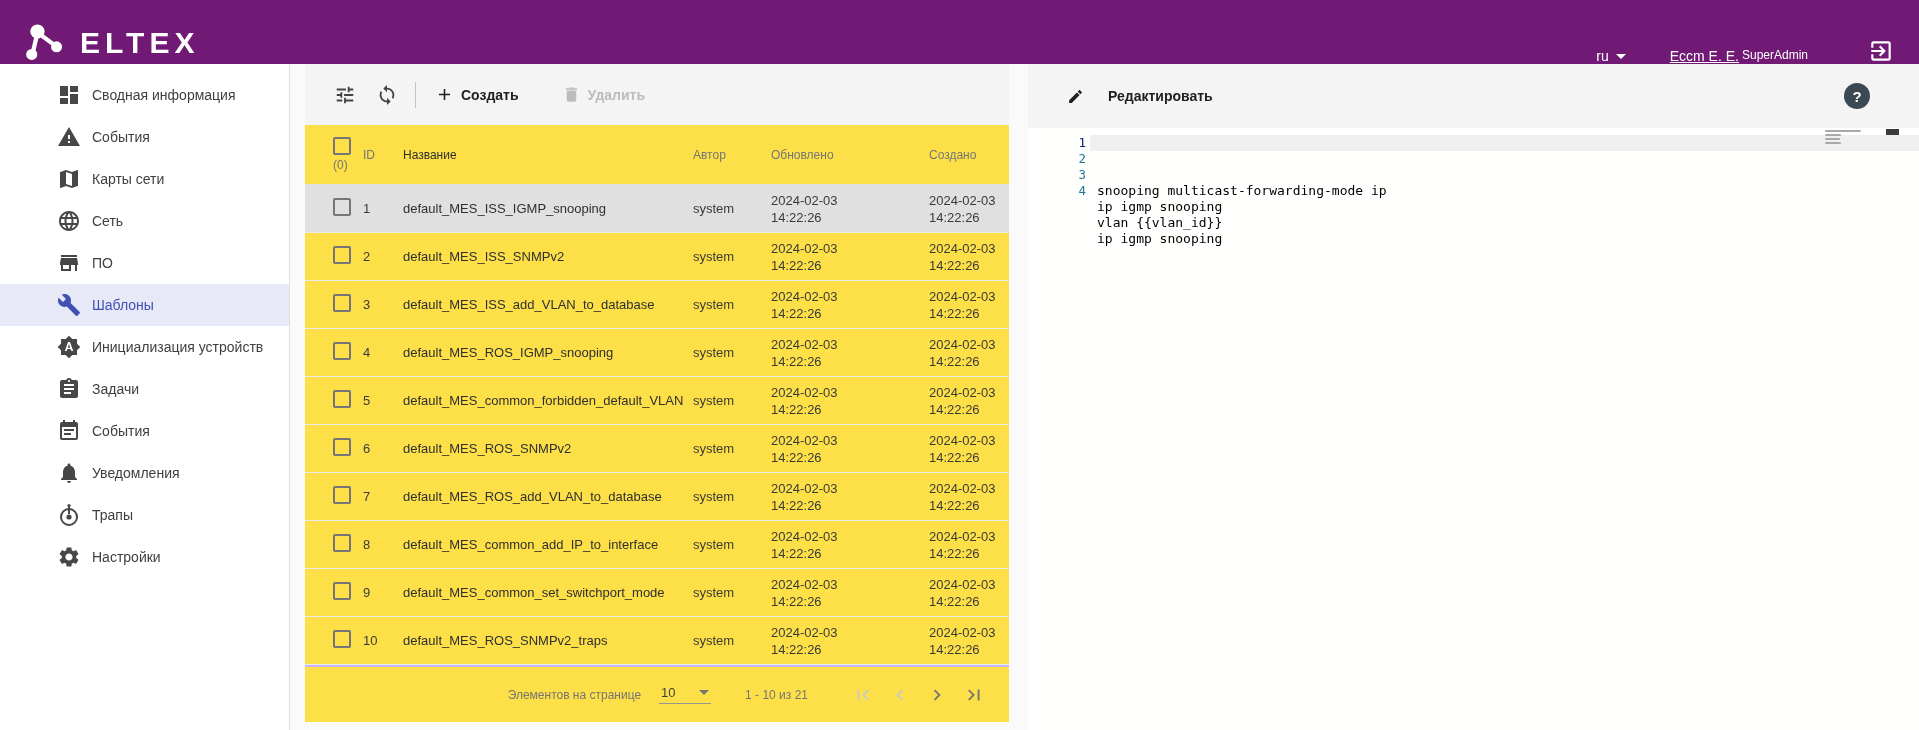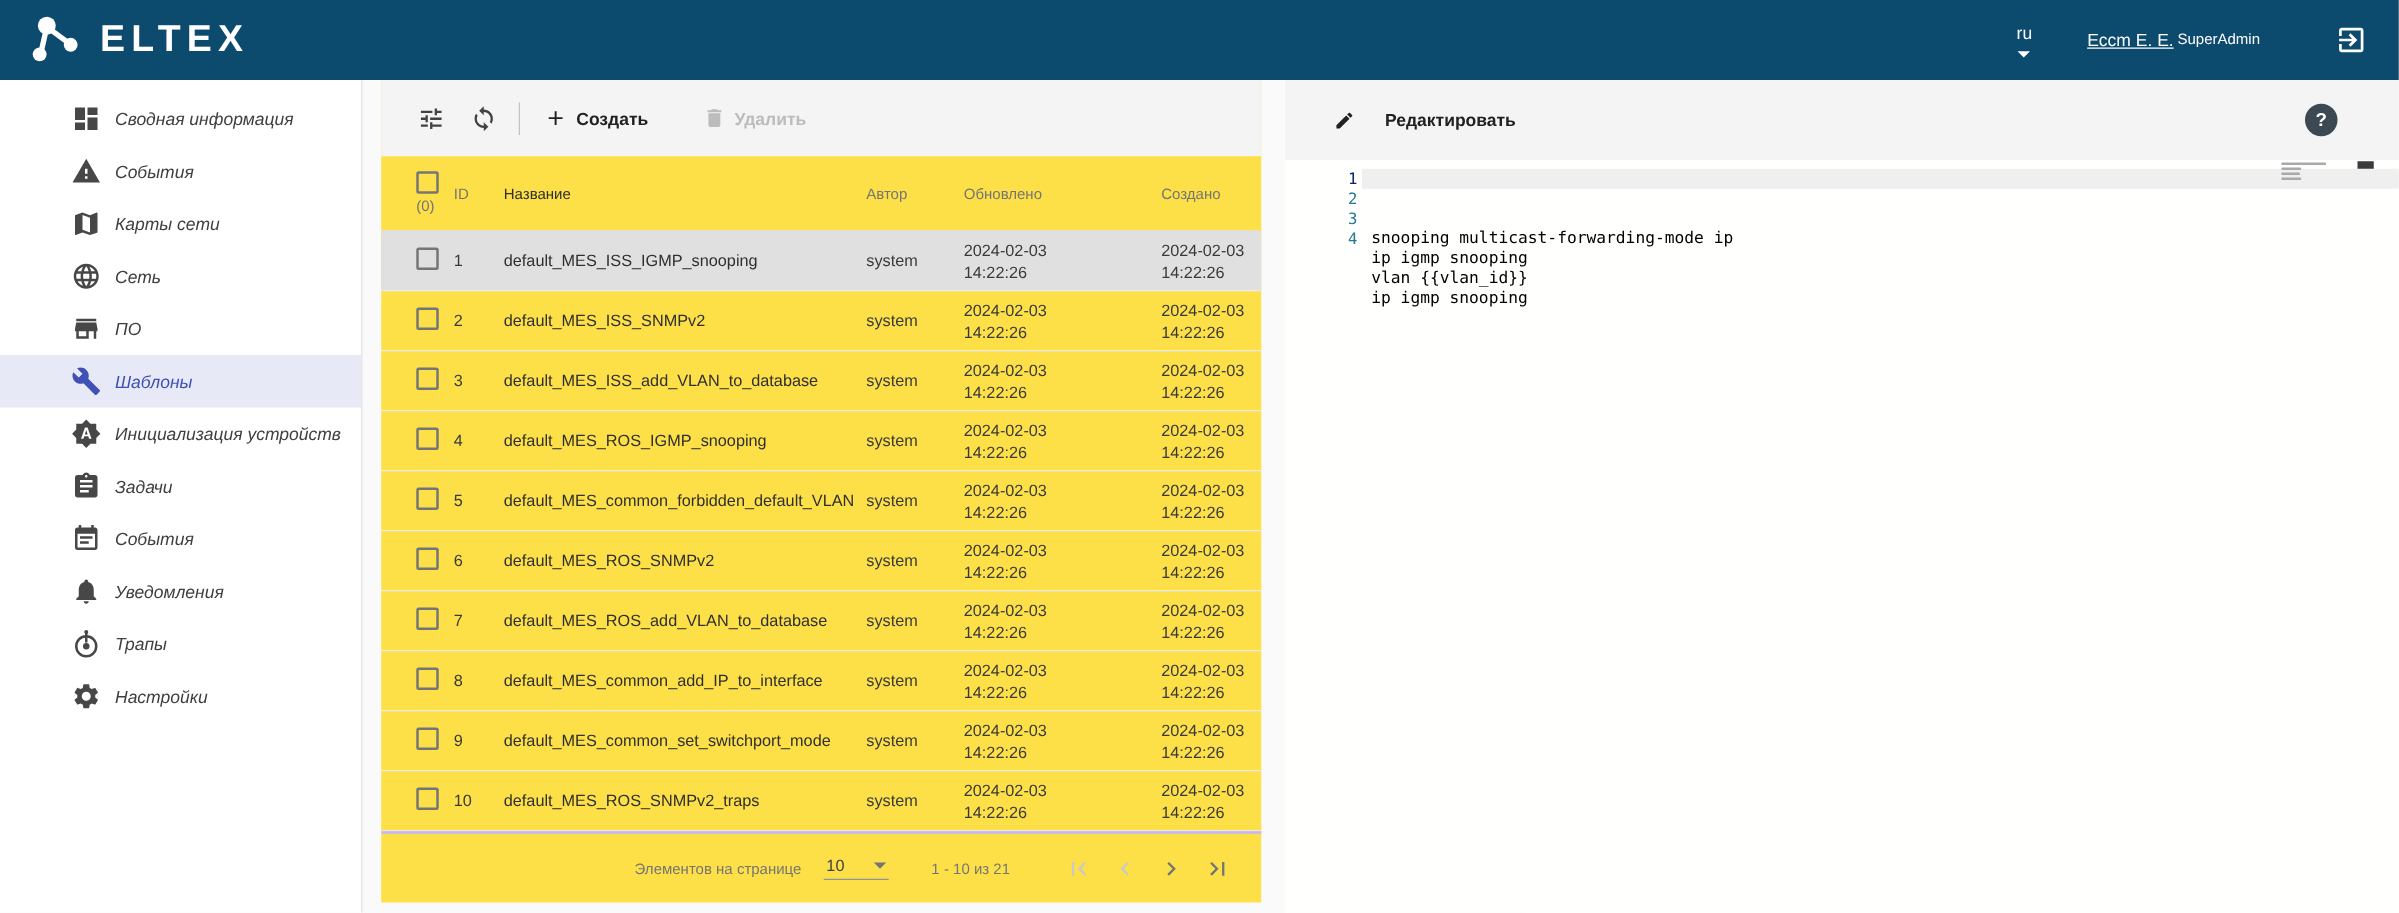--- a/index.html
+++ b/index.html
@@ -1,36 +1,36 @@
 <!DOCTYPE html>
 <html><head>
 <meta charset="utf-8">
 <style>
   * { margin:0; padding:0; box-sizing:border-box; }
   html,body { width:1919px; height:730px; overflow:hidden; background:#fafafa;
               font-family:"Liberation Sans", sans-serif; }
 
   
   .header { position:absolute; left:0; top:0; width:1919px; height:64px;
-            background:#0c4a6e; color:#fff; display:flex; align-items:center; z-index:10; }
+            background:#701a75; color:#fff; display:flex; align-items:flex-end; z-index:10; }
   .logo { margin-left:24px; display:flex; align-items:center; gap:10px; }
   .logo-text { font-size:30px; font-weight:bold; letter-spacing:5px; color:#fff; }
   .header-spacer { flex:1; }
-  .lang { display:flex; align-items:center; gap:7px; font-size:14px; margin-right:44px; cursor:pointer;flex-direction:column; }
+  .lang { display:flex; align-items:center; gap:7px; font-size:14px; margin-right:44px; cursor:pointer; }
   .caret-down { width:0; height:0; border-left:5px solid transparent; border-right:5px solid transparent;
                 border-top:5px solid currentColor; }
   .user-block { display:flex; flex-direction:row; align-items:flex-start; gap:3px; margin-right:60px; }
   .user-name { font-size:14px; text-decoration:underline; cursor:pointer; }
   .user-role { font-size:12px; }
   .logout { margin-right:25px; width:26px; height:26px; cursor:pointer; }
 
   
   .sidebar { position:absolute; left:0; top:64px; width:290px; bottom:0; background:#fff;
              border-right:1px solid #e0e0e0; padding-top:10px; }
-  .side-item { height:42px; display:flex; align-items:center; padding-left:57px; cursor:pointer; color:#3f3f3f;font-style:italic; }
+  .side-item { height:42px; display:flex; align-items:center; padding-left:57px; cursor:pointer; color:#3f3f3f; }
   .side-item .s-icon { width:24px; height:24px; margin-right:11px; flex:none; color:#474747; }
   .side-item .s-icon svg { width:24px; height:24px; fill:currentColor; }
   .side-item .s-label { font-size:14px; white-space:nowrap; }
   .side-item.active { background:#e8e9f7; color:#3f51b5; }
   .side-item.active .s-icon { color:#3f51b5; }
 
   
   .table-panel { position:absolute; left:305px; top:64px; width:704px; height:658px; background:#fde047; }
   .tp-toolbar { height:61px; background:#f4f4f4; display:flex; align-items:center; padding-left:29px; }
   .tb-icon { width:22px; height:22px; color:#424242; cursor:pointer; flex:none; }

